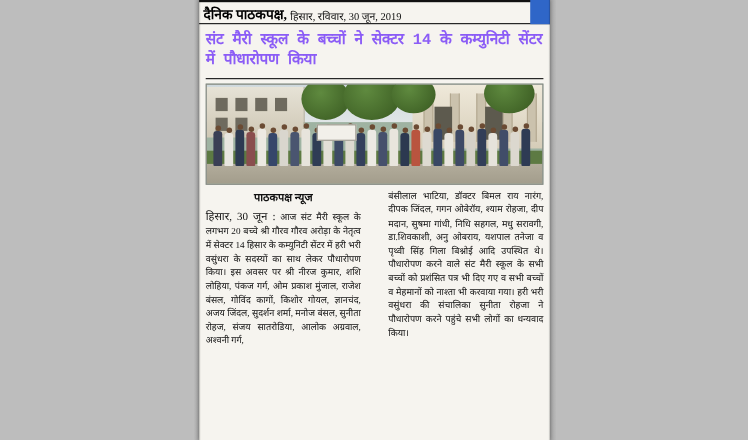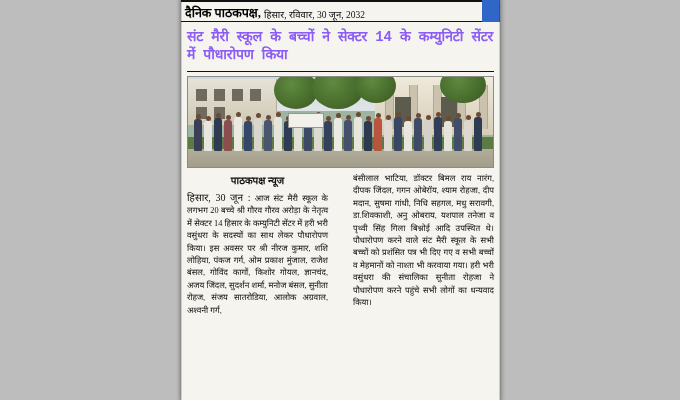--- a/index.html
+++ b/index.html
@@ -211,21 +211,21 @@
 <div id="page">
 
   <div class="side-left"></div>
   <div class="side-right"></div>
 
   <div class="sheet">
 
     <div class="masthead">
       <div class="masthead-rule-top"></div>
       <span class="mast-name">दैनिक पाठकपक्ष,</span>
-      <span class="mast-date">हिसार, रविवार, 30 जून, 2032</span>
+      <span class="mast-date">हिसार, रविवार, 30 जून, 2019</span>
       <div class="mast-blue"></div>
     </div>
 
     <div class="headline">संट मैरी स्कूल के बच्चों ने सेक्टर 14 के कम्युनिटी सेंटर में पौधारोपण किया</div>
     <div class="headline-rule"></div>
 
     <div class="photo-wrap">
       <div class="sky"></div>
 
       <div class="bldg-left">

